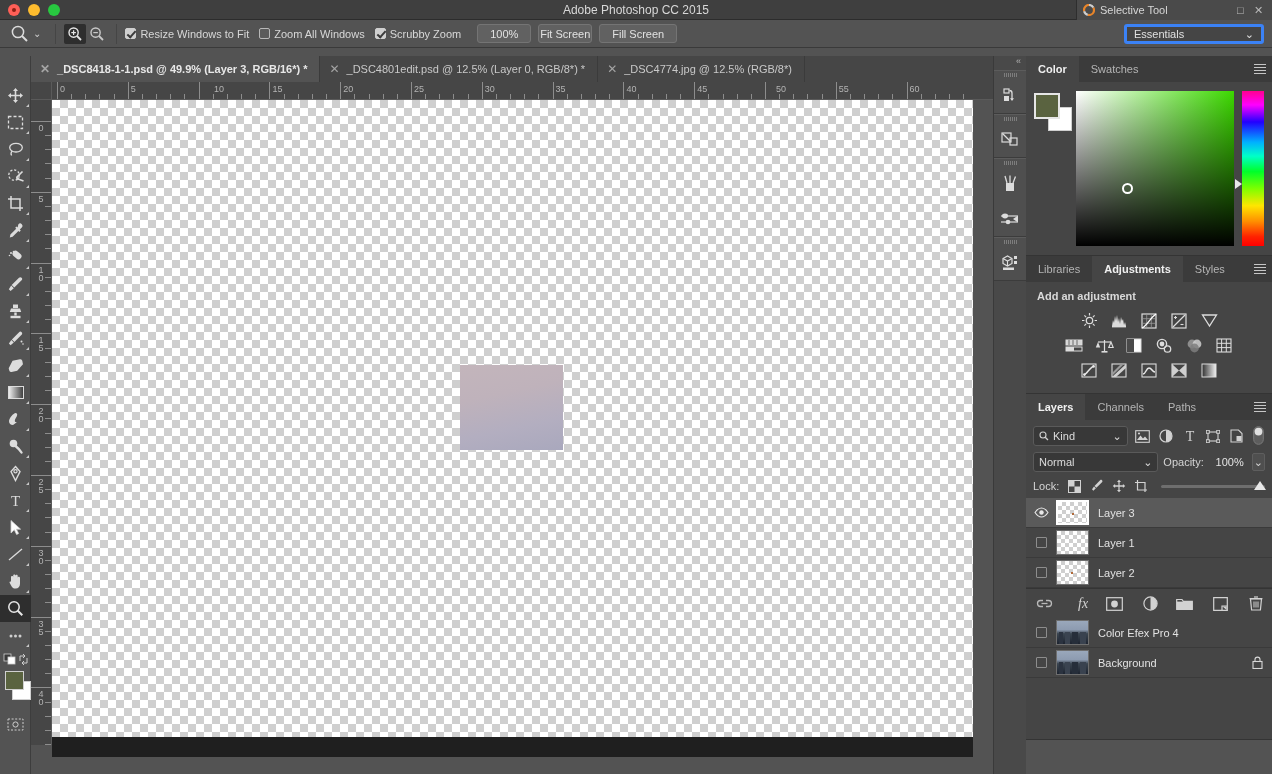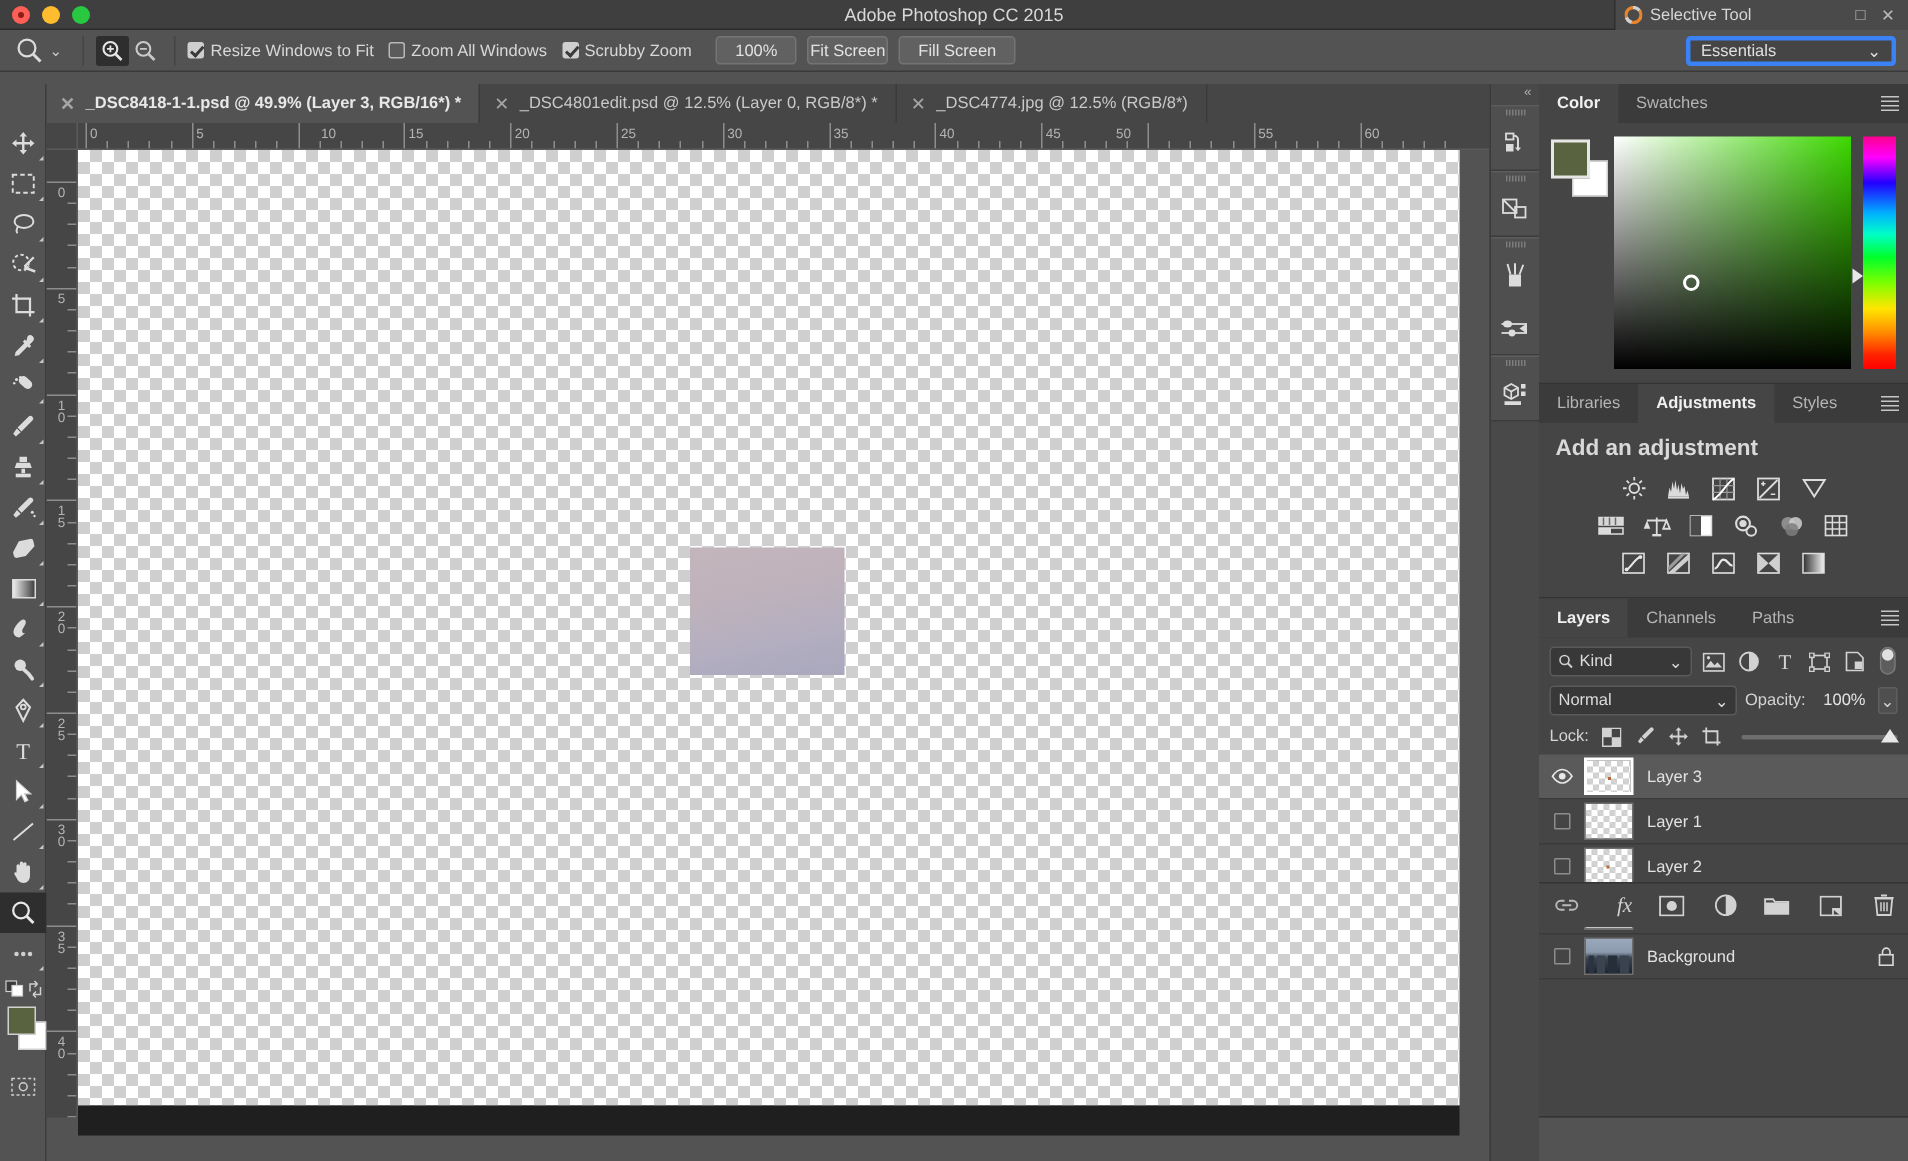--- a/index.html
+++ b/index.html
@@ -208,21 +208,21 @@
       #ff9000 84%, #ff2200 94%, #ff0000 100%);
   }
   .cp-huemark {
     position:absolute; left:-7px; top:88px; width:0; height:0;
     border-top:5px solid transparent; border-bottom:5px solid transparent;
     border-left:7px solid #e8e8e8;
   }
 
   
   .adj-body { background:#454545; padding:8px 0 10px 0; }
-  .adj-title { font-size:15px; color:#d9d9d9; padding:0 0 6px 11px; font-weight:bold; }
+  .adj-title { font-size:11px; color:#d9d9d9; padding:0 0 6px 11px; font-weight:bold; }
   .adj-row { display:flex; justify-content:center; gap:11px; padding:3px 0; }
   .adj-ico { width:19px; height:19px; display:flex; align-items:center; justify-content:center; }
 
   
   .lay-ctl { background:#454545; padding:5px 7px 0 7px; }
   .lay-row1 { display:flex; align-items:center; gap:6px; height:22px; }
   .kind-sel {
     width:97px; height:20px; background:#383838; border:1px solid #5a5a5a; border-radius:3px;
     display:flex; align-items:center; padding:0 5px; gap:4px; font-size:11px; color:#dcdcdc;
     position:relative;
@@ -612,21 +612,21 @@
       <div class="rtick" style="left: 599.72px; top: 12px; width: 1px; height: 5px;"></div>
       <div class="rtick" style="left: 613.88px; top: 12px; width: 1px; height: 5px;"></div>
       <div class="rtick" style="left: 628.04px; top: 12px; width: 1px; height: 5px;"></div>
       <div class="rtick" style="left: 642.2px; top: 0px; width: 1px; height: 17px;"></div>
       <div class="rlabel" style="left: 645.2px; top: 2px;">45</div>
       <div class="rtick" style="left: 656.36px; top: 12px; width: 1px; height: 5px;"></div>
       <div class="rtick" style="left: 670.52px; top: 12px; width: 1px; height: 5px;"></div>
       <div class="rtick" style="left: 684.68px; top: 12px; width: 1px; height: 5px;"></div>
       <div class="rtick" style="left: 698.84px; top: 12px; width: 1px; height: 5px;"></div>
       <div class="rtick" style="left: 713px; top: 0px; width: 1px; height: 17px;"></div>
-      <div class="rlabel" style="left: 692px; top: 2px;">50</div>
+      <div class="rlabel" style="left: 724px; top: 2px;">50</div>
       <div class="rtick" style="left: 727.16px; top: 12px; width: 1px; height: 5px;"></div>
       <div class="rtick" style="left: 741.32px; top: 12px; width: 1px; height: 5px;"></div>
       <div class="rtick" style="left: 755.48px; top: 12px; width: 1px; height: 5px;"></div>
       <div class="rtick" style="left: 769.64px; top: 12px; width: 1px; height: 5px;"></div>
       <div class="rtick" style="left: 783.8px; top: 0px; width: 1px; height: 17px;"></div>
       <div class="rlabel" style="left: 786.8px; top: 2px;">55</div>
       <div class="rtick" style="left: 797.96px; top: 12px; width: 1px; height: 5px;"></div>
       <div class="rtick" style="left: 812.12px; top: 12px; width: 1px; height: 5px;"></div>
       <div class="rtick" style="left: 826.28px; top: 12px; width: 1px; height: 5px;"></div>
       <div class="rtick" style="left: 840.44px; top: 12px; width: 1px; height: 5px;"></div>
@@ -1131,20 +1131,29 @@
           <span class="lname">Layer 2</span>
         </div>
         <div class="lrow">
           <span class="leye">
               <span class="leye-box"></span>
             </span>
           <span class="lthumb">
               <span class="th-grey"></span>
             </span>
           <span class="lname">Color Efex Pro 4 copy</span>
+        </div>
+        <div class="lrow">
+          <span class="leye">
+              <span class="leye-box"></span>
+            </span>
+          <span class="lthumb">
+              <span class="th-city"></span>
+            </span>
+          <span class="lname">Color Efex Pro 4</span>
         </div>
         <div class="lrow">
           <span class="leye">
               <span class="leye-box"></span>
             </span>
           <span class="lthumb">
               <span class="th-city"></span>
             </span>
           <span class="lname">Background</span>
           <span class="llock">

